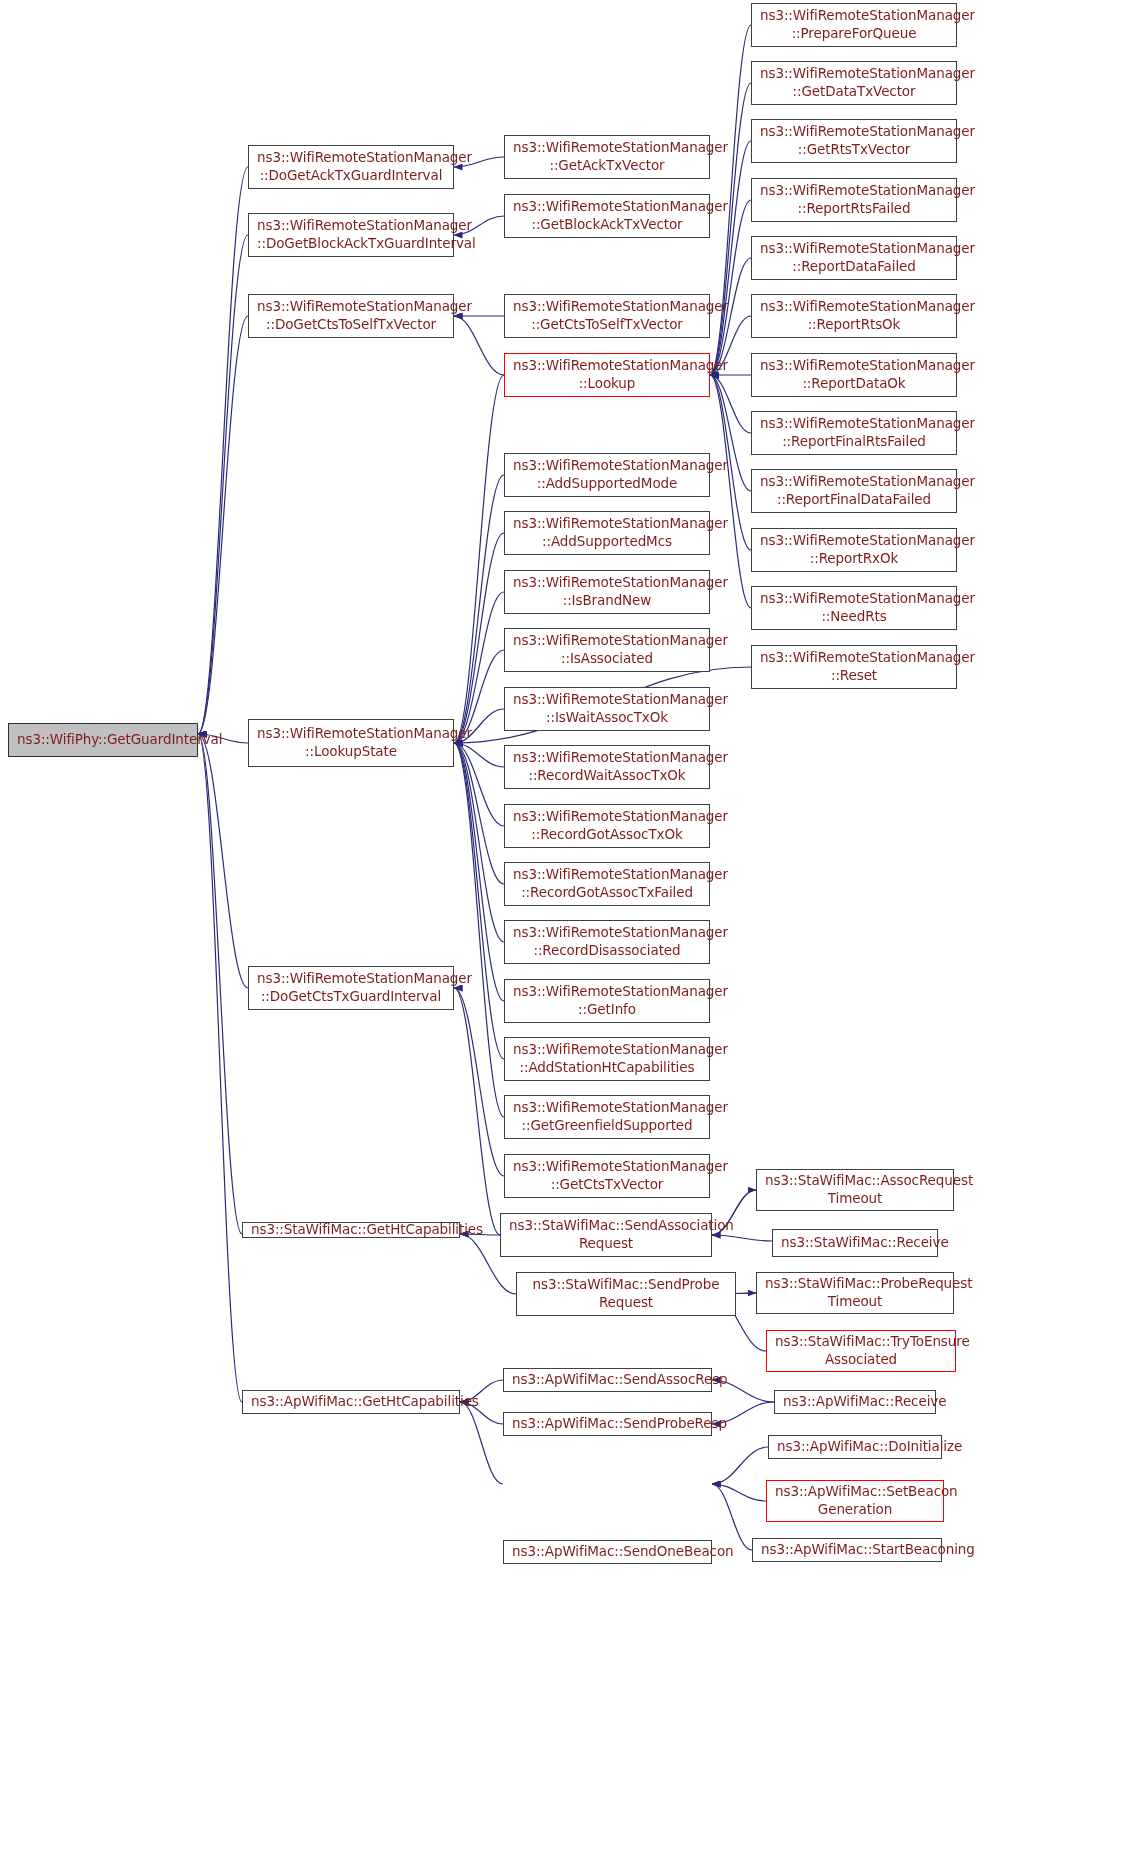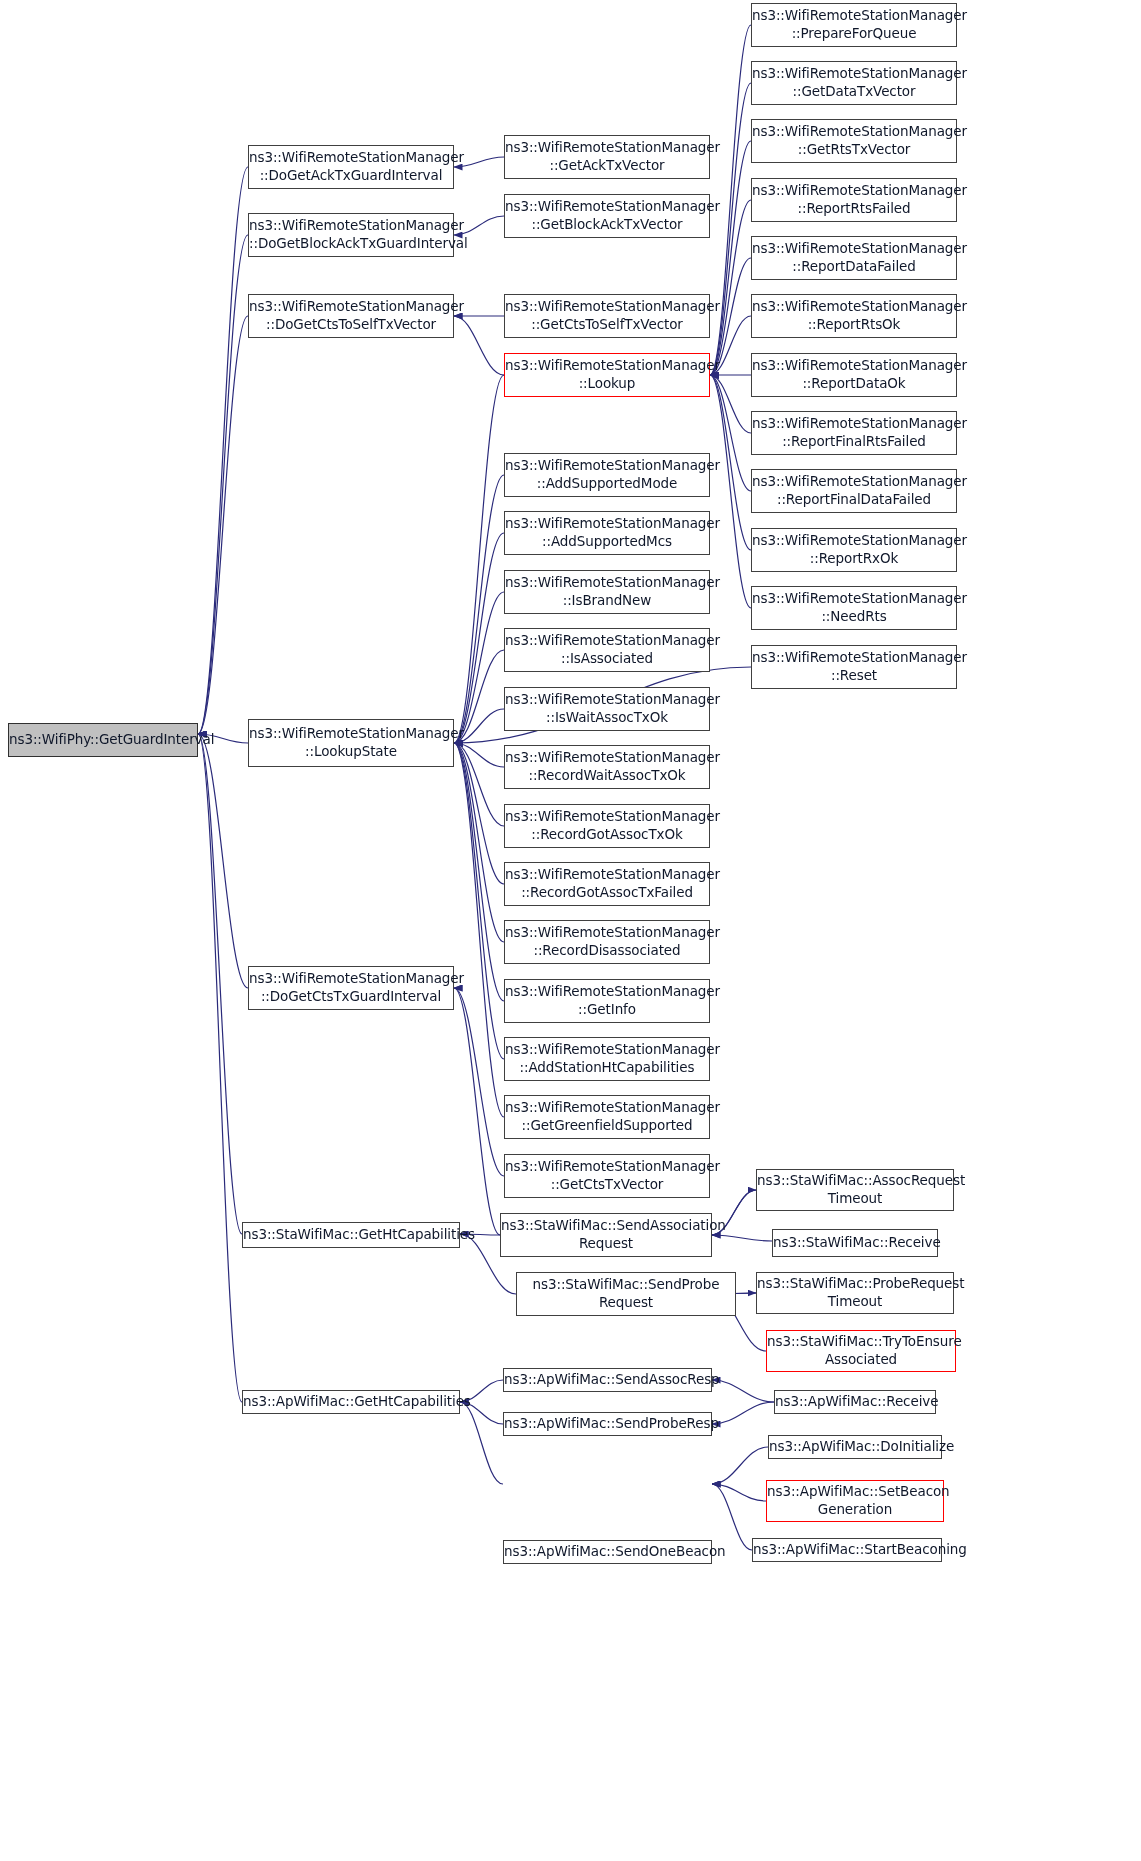--- a/index.html
+++ b/index.html
@@ -15,25 +15,25 @@
   #edges{position:absolute;left:0;top:0;width:1141px;height:1861px;pointer-events:none;}
   .node{
     position:absolute;
     box-sizing:border-box;
     display:flex;
     align-items:center;
     justify-content:center;
     text-align:center;
     border:1px solid #404040;
     background:#ffffff;
-    color:#0f172a;
+    color:#7f1d1d;
     font-size:13.5px;
     line-height:1.32;
     letter-spacing:-0.1px;
-    padding:2px 0;
+    padding:2px 8px;
     white-space:pre-line;
     box-shadow:0 0 0 0 transparent;
   }
   .node.root{
     background:#c0c0c0;
     border-color:#303030;
   }
   .node.highlight{
     border:1.6px solid #ff0000;
   }
@@ -111,21 +111,21 @@
       <div class="node" style="left: 248px; top: 145px; width: 206px; height: 44px;"><span class="lbl">ns3::WifiRemoteStationManager
 ::DoGetAckTxGuardInterval</span></div>
       <div class="node" style="left: 248px; top: 213px; width: 206px; height: 44px;"><span class="lbl">ns3::WifiRemoteStationManager
 ::DoGetBlockAckTxGuardInterval</span></div>
       <div class="node" style="left: 248px; top: 294px; width: 206px; height: 44px;"><span class="lbl">ns3::WifiRemoteStationManager
 ::DoGetCtsToSelfTxVector</span></div>
       <div class="node" style="left: 248px; top: 719px; width: 206px; height: 48px;"><span class="lbl">ns3::WifiRemoteStationManager
 ::LookupState</span></div>
       <div class="node" style="left: 248px; top: 966px; width: 206px; height: 44px;"><span class="lbl">ns3::WifiRemoteStationManager
 ::DoGetCtsTxGuardInterval</span></div>
-      <div class="node" style="left: 242px; top: 1222px; width: 218px; height: 26px;"><span class="lbl">ns3::StaWifiMac::GetHtCapabilities</span></div>
+      <div class="node" style="left: 242px; top: 1222px; width: 218px; height: 16px;"><span class="lbl">ns3::StaWifiMac::GetHtCapabilities</span></div>
       <div class="node" style="left: 242px; top: 1390px; width: 218px; height: 24px;"><span class="lbl">ns3::ApWifiMac::GetHtCapabilities</span></div>
       <div class="node" style="left: 504px; top: 135px; width: 206px; height: 44px;"><span class="lbl">ns3::WifiRemoteStationManager
 ::GetAckTxVector</span></div>
       <div class="node" style="left: 504px; top: 194px; width: 206px; height: 44px;"><span class="lbl">ns3::WifiRemoteStationManager
 ::GetBlockAckTxVector</span></div>
       <div class="node" style="left: 504px; top: 294px; width: 206px; height: 44px;"><span class="lbl">ns3::WifiRemoteStationManager
 ::GetCtsToSelfTxVector</span></div>
       <div class="node highlight" style="left: 504px; top: 353px; width: 206px; height: 44px;"><span class="lbl">ns3::WifiRemoteStationManager
 ::Lookup</span></div>
       <div class="node" style="left: 504px; top: 453px; width: 206px; height: 44px;"><span class="lbl">ns3::WifiRemoteStationManager

